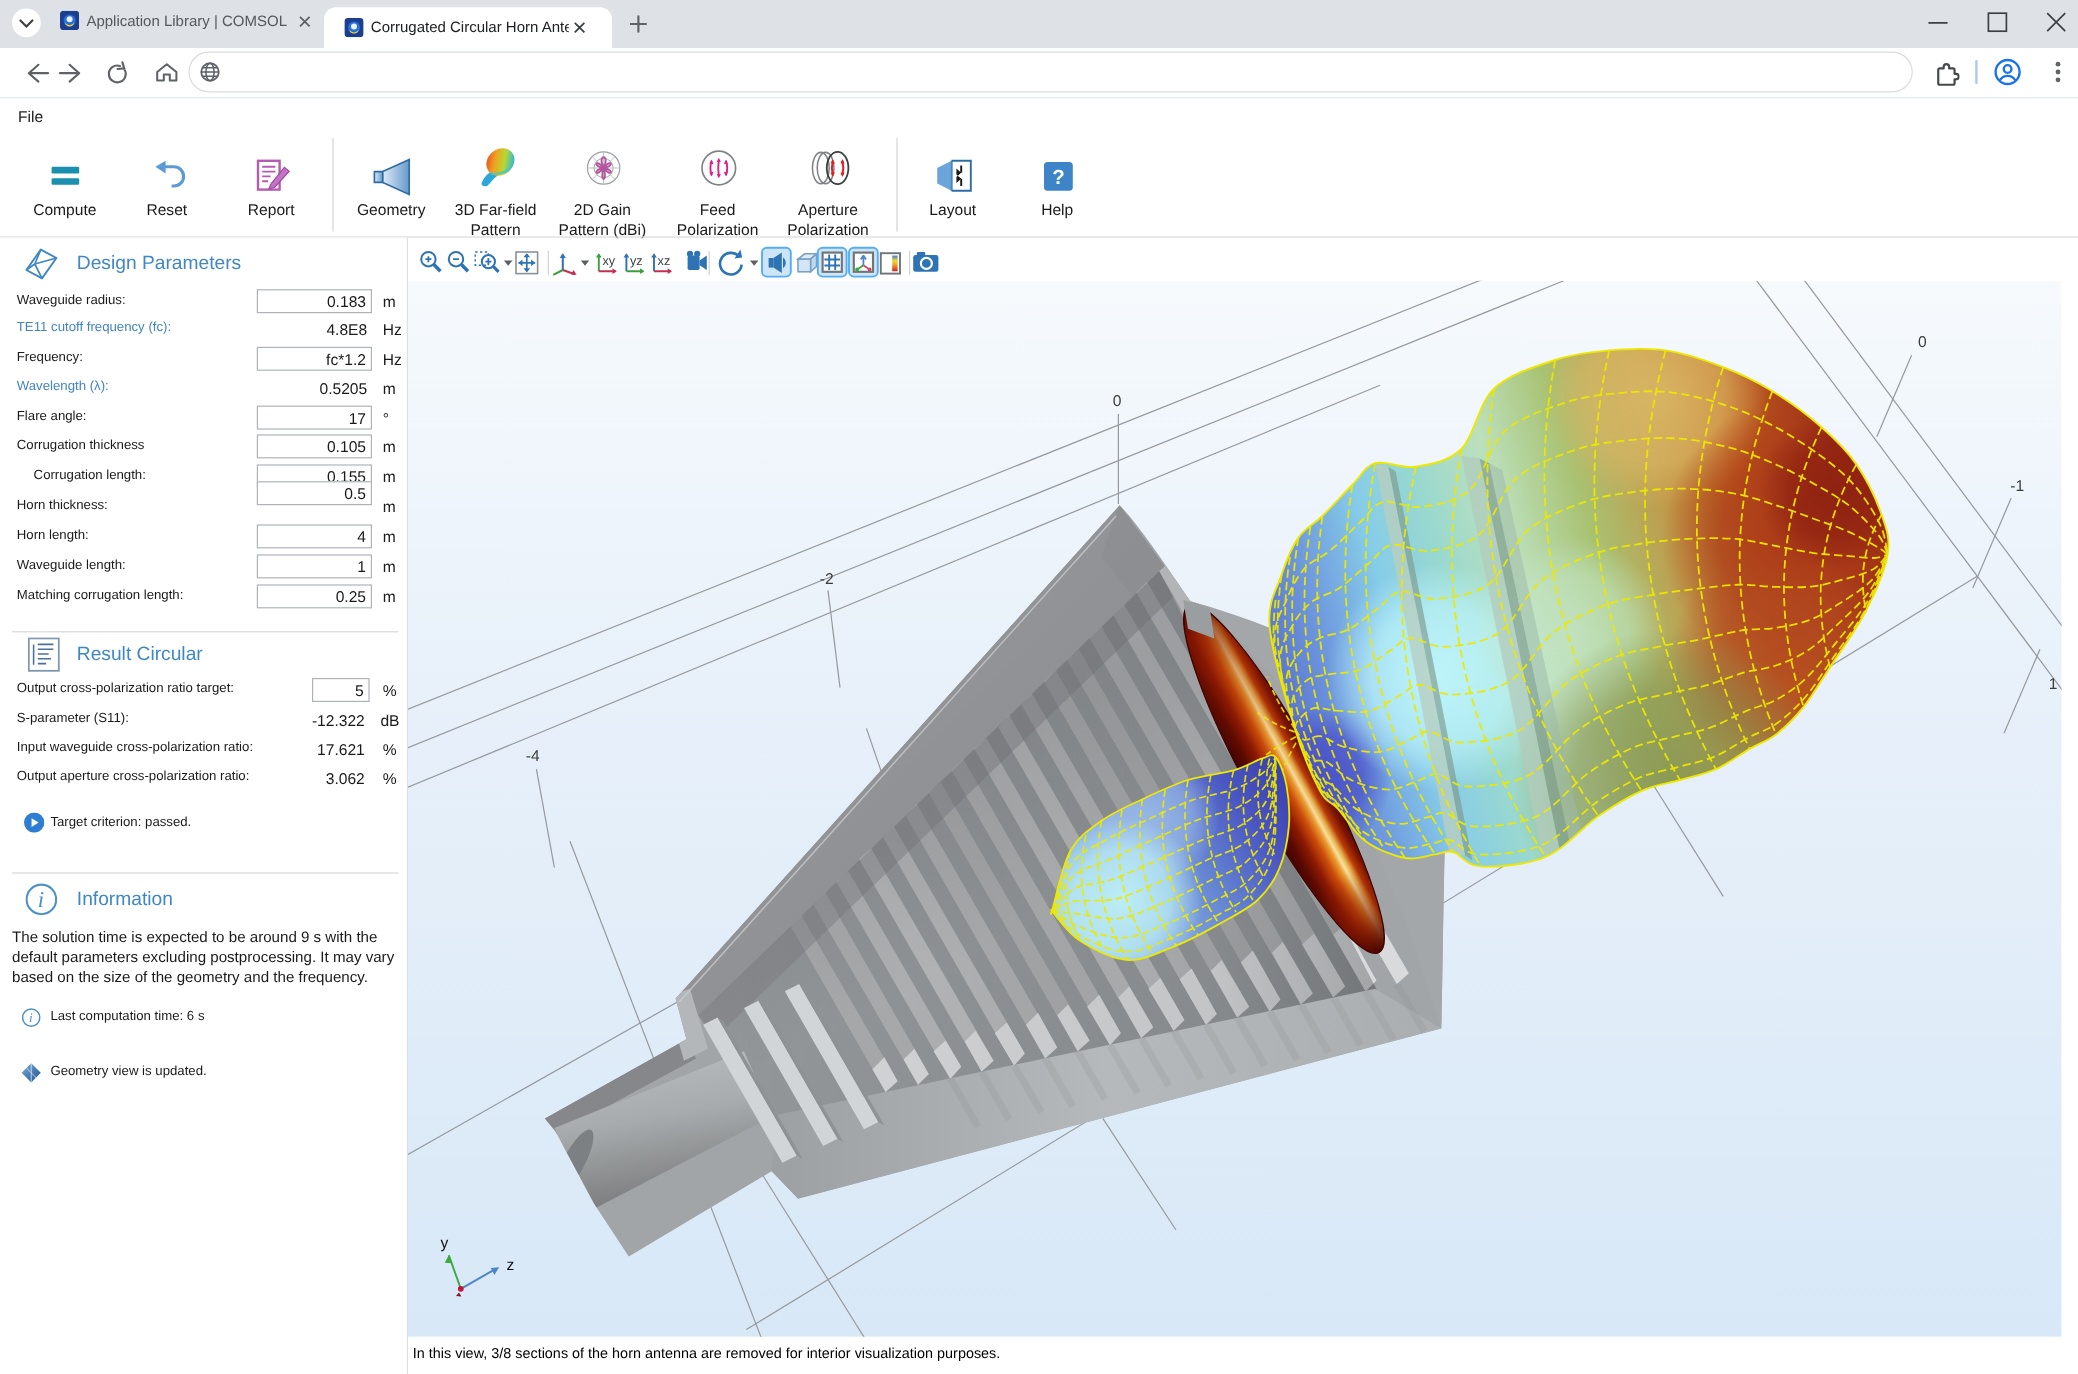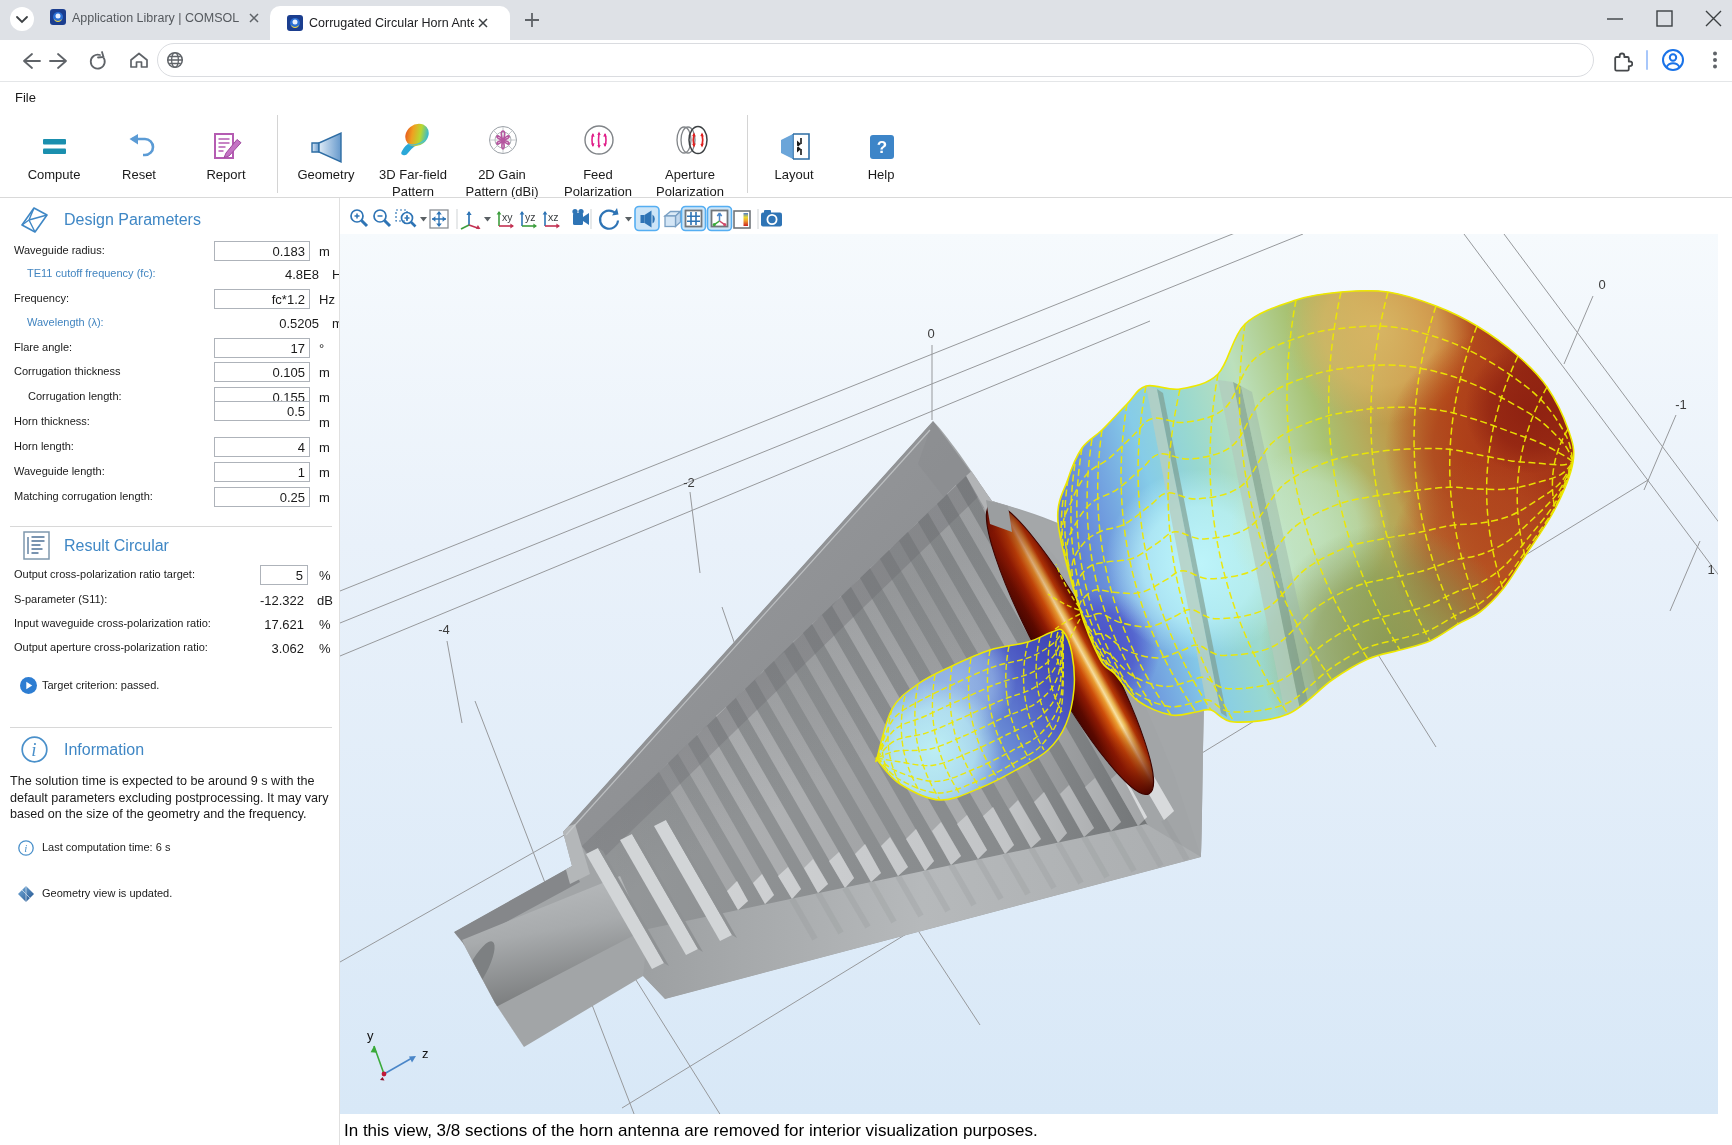--- a/index.html
+++ b/index.html
@@ -19,30 +19,30 @@
   
   #apparea { position:absolute; left:0; top:81px; width:1732px; height:1064px; background:#fff; border-top:1px solid #e4e6e8;padding-left:40px; }
   #filemenu { position:absolute; left:15px; top:8px; font-size:13px; color:#1a1a1a; }
   .toolsep { position:absolute; top:33px; width:1px; height:78px; background:#d4d4d4; }
   .btnlabel { position:absolute; font-size:13px; color:#1a1a1a; text-align:center; white-space:pre; line-height:17px; }
   #tbsep { position:absolute; left:0; top:115px; width:1732px; height:1px; background:#d9d9d9; }
   
   #leftpanel { position:absolute; left:0; top:116px; width:339px; height:948px; background:#fff; }
   .sechdr { position:absolute; font-size:16px; color:#3f87c5; }
   .plabel { position:absolute; font-size:11px; color:#1a1a1a; white-space:nowrap; }
-  .pblue { color:#4285c0;margin-left:13px; }
+  .pblue { color:#4285c0; }
   .pfield { position:absolute; left:214px; width:96px; height:20px; background:#fff; border:1px solid #aeb3ba; font-size:13px; color:#1a1a1a; text-align:right; padding:2px 4px 0 0; }
   .pval { position:absolute; width:96px; left:214px; font-size:13px; color:#1a1a1a; text-align:right; padding-right:4px; }
   .punit { position:absolute; left:319px; font-size:13px; color:#1a1a1a; }
   .psep { position:absolute; left:10px; width:322px; height:1px; background:#d8d8d8; }
   
   #gdivider { position:absolute; left:339px; top:116px; width:1px; height:948px; background:#e0e0e0; }
   #gtoolbar { position:absolute; left:345px; top:122px; width:1387px; height:30px; background:#fff; }
   #scene { position:absolute; left:340px; top:152px; width:1378px; height:880px; }
-  #caption { position:absolute; left:344px; top:1039px; font-size:17px; color:#000; }
+  #caption { position:absolute; left:344px; top:1039px; font-size:12px; color:#000; }
 </style>
 </head>
 <body>
 <div id="root">
 
   <div id="tabstrip">
     <div id="chevbtn">
       <svg width="24" height="24">
           <path d="M7 10 l5 5 l5 -5" fill="none" stroke="#3c4043" stroke-width="1.8" stroke-linecap="round"></path>
         </svg>

